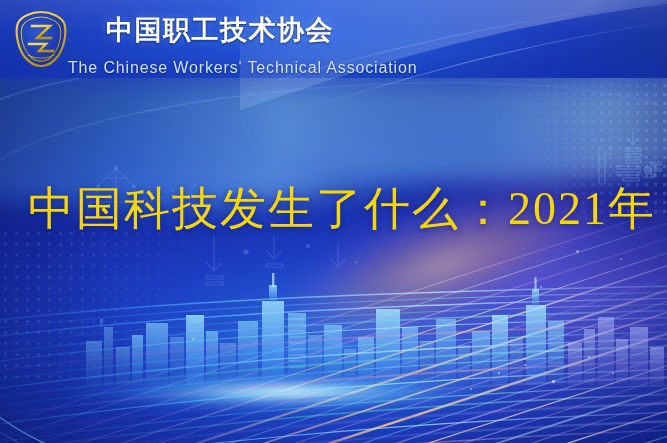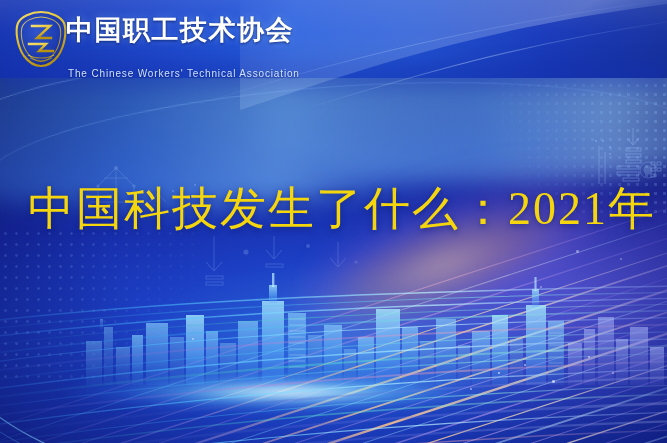--- a/index.html
+++ b/index.html
@@ -209,25 +209,26 @@
   .org-name {
     position: absolute;
     left: 66px; top: 17px;
     font-size: 27px;
     font-weight: bold;
     color: #ffffff;
     letter-spacing: 1.5px;
     text-shadow: 0 1px 3px rgba(0,20,90,0.75), 0 0 9px rgba(150,205,255,0.45);
     white-space: nowrap;
     line-height: 1;
+    padding-left: 40px;
   }
   .org-name-en {
     position: absolute;
-    left: 68px; top: 69px;
-    font-size: 10px;
+    left: 68px; top: 60px;
+    font-size: 16px;
     color: #cfe2fb;
     letter-spacing: 0.85px;
     white-space: nowrap;
     text-shadow: 0 1px 2px rgba(0,20,90,0.6);
     line-height: 1;
   }
 
   
   .main-title {
     position: absolute;

